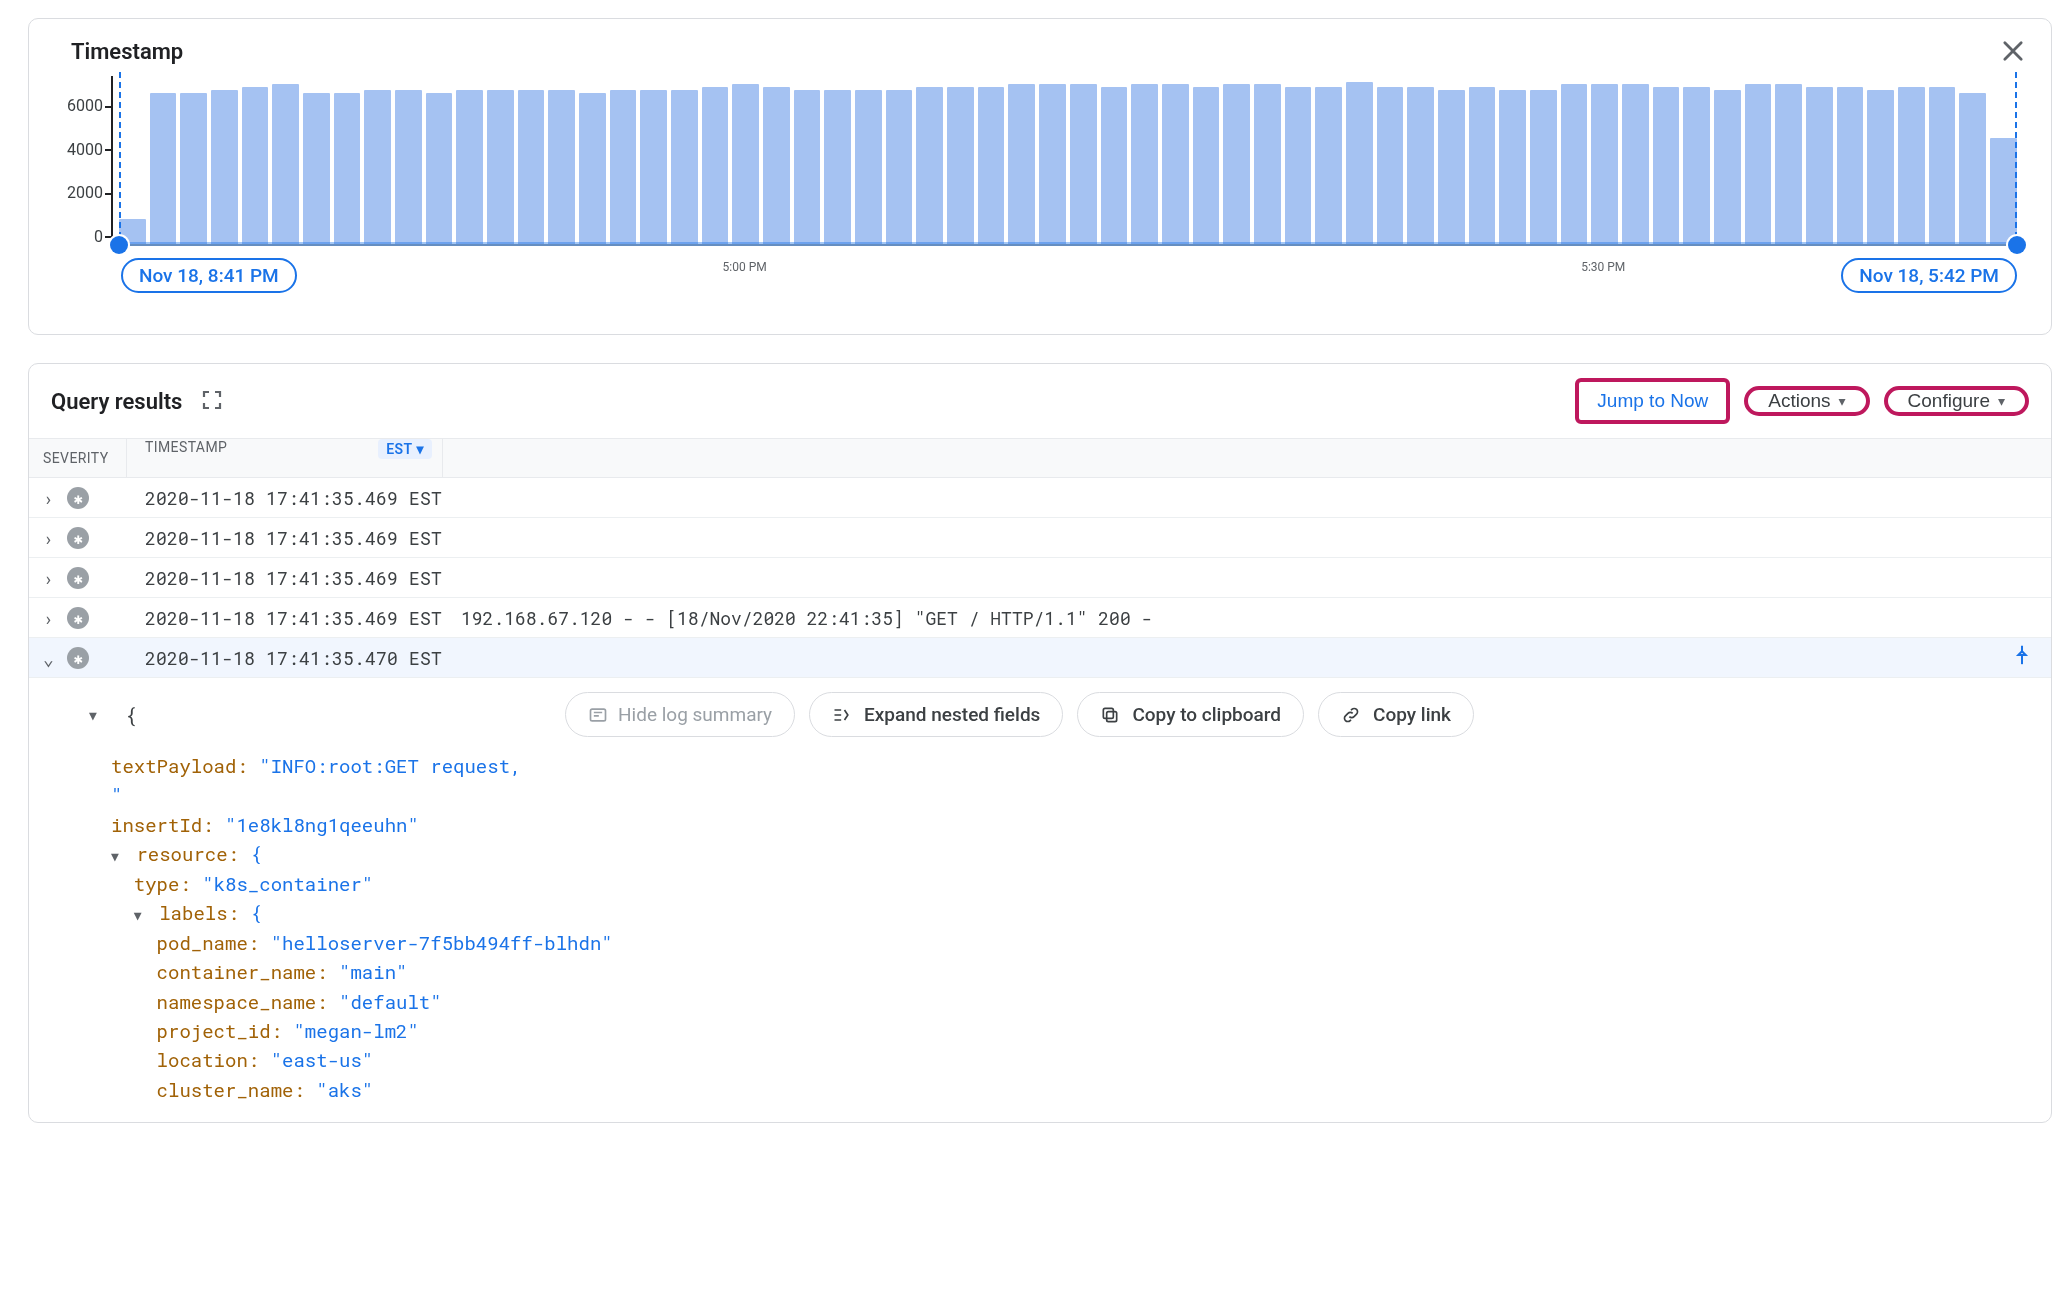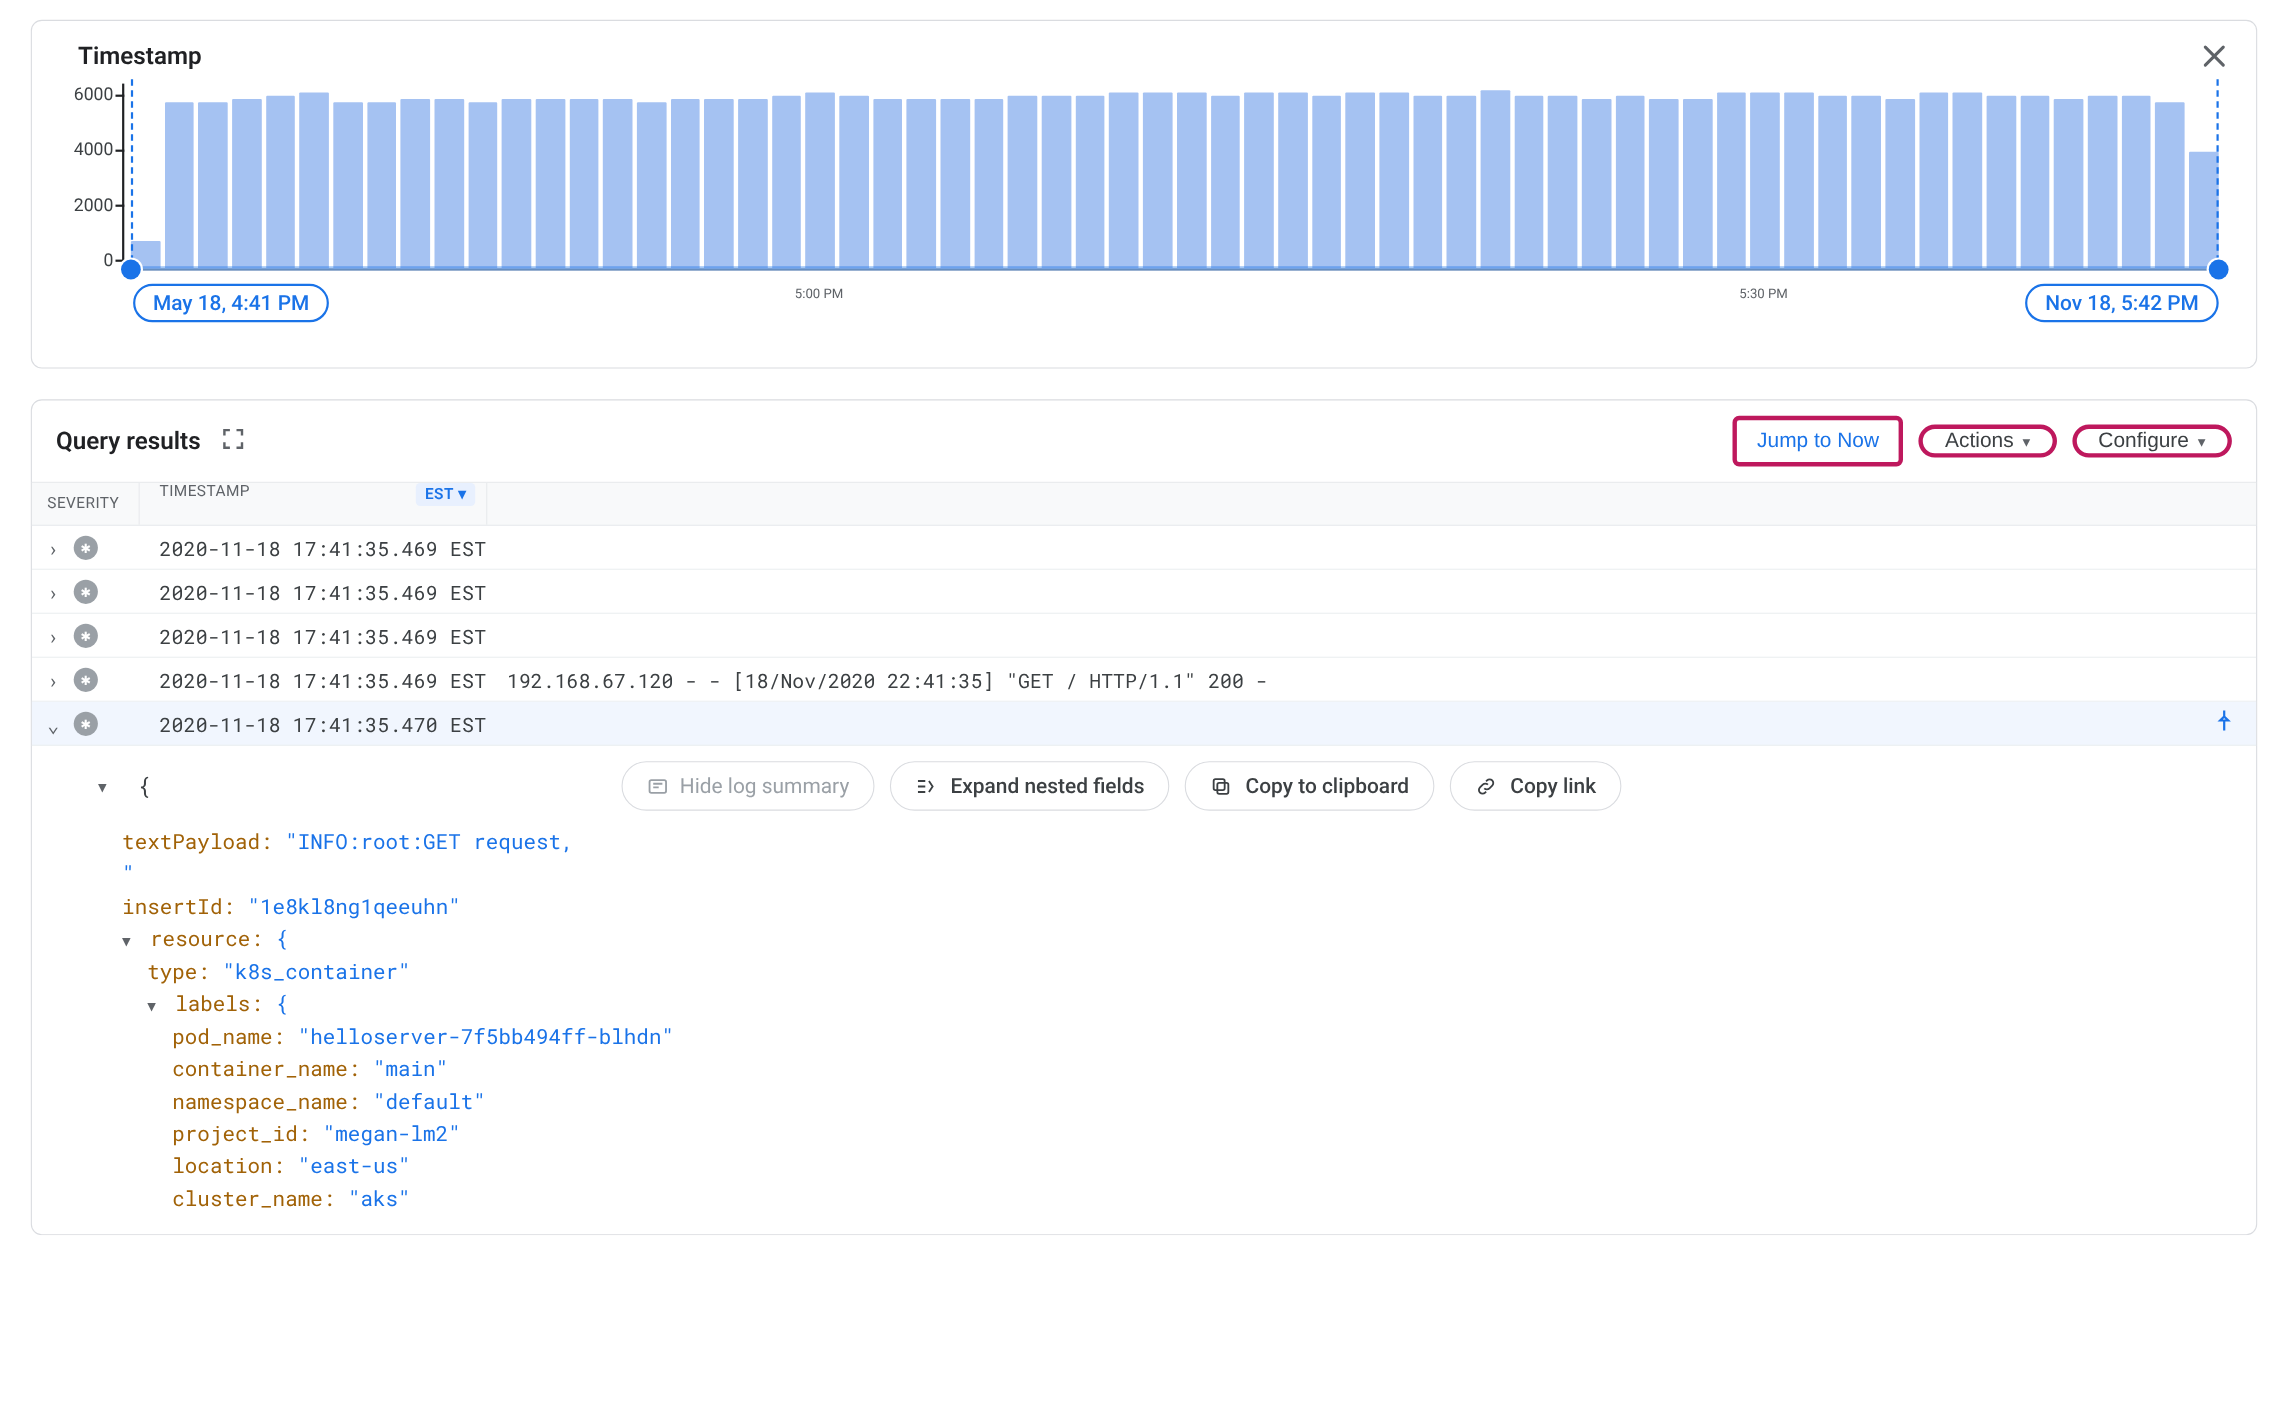--- a/index.html
+++ b/index.html
@@ -29,21 +29,21 @@
     color: #5f6368;
   }
   .hist-title { font-size: 22px; font-weight: 600; margin: 0 0 12px 14px; }
   .hist-body { display: flex; }
   .y-axis {
     display: flex; flex-direction: column; justify-content: space-between;
     height: 170px; padding-right: 8px; border-right: 2px solid #202124;
     font-size: 16px; color: #3c4043; text-align: right; min-width: 56px;
     position: relative;
   }
-  .y-axis .tick { position: relative; }
+  .y-axis .tick { position: relative; margin-top: 20px; }
   .y-axis .tick::after {
     content: "";
     position: absolute; right: -10px; top: 50%;
     width: 8px; height: 2px; background: #202124;
   }
   .chart-area {
     flex: 1; position: relative; height: 170px;
     border-bottom: 2px solid #9aa0a6;
     margin-left: 0;
   }
@@ -277,21 +277,21 @@
           </div>
         <div class="sel-line left"></div>
         <div class="sel-line right"></div>
         <div class="slider-track"></div>
         <div class="sel-dot left"></div>
         <div class="sel-dot right"></div>
       </div>
     </div>
 
     <div class="x-axis">
-      <div class="range-pill left">May 18, 4:41 PM</div>
+      <div class="range-pill left">Nov 18, 8:41 PM</div>
       <div class="range-pill right">Nov 18, 5:42 PM</div>
       <div id="xticks">
           <span class="x-tick" style="left: 33%;">5:00 PM</span>
           <span class="x-tick" style="left: 78%;">5:30 PM</span>
         </div>
     </div>
   </div>
 
   <div class="card results-card">
 

